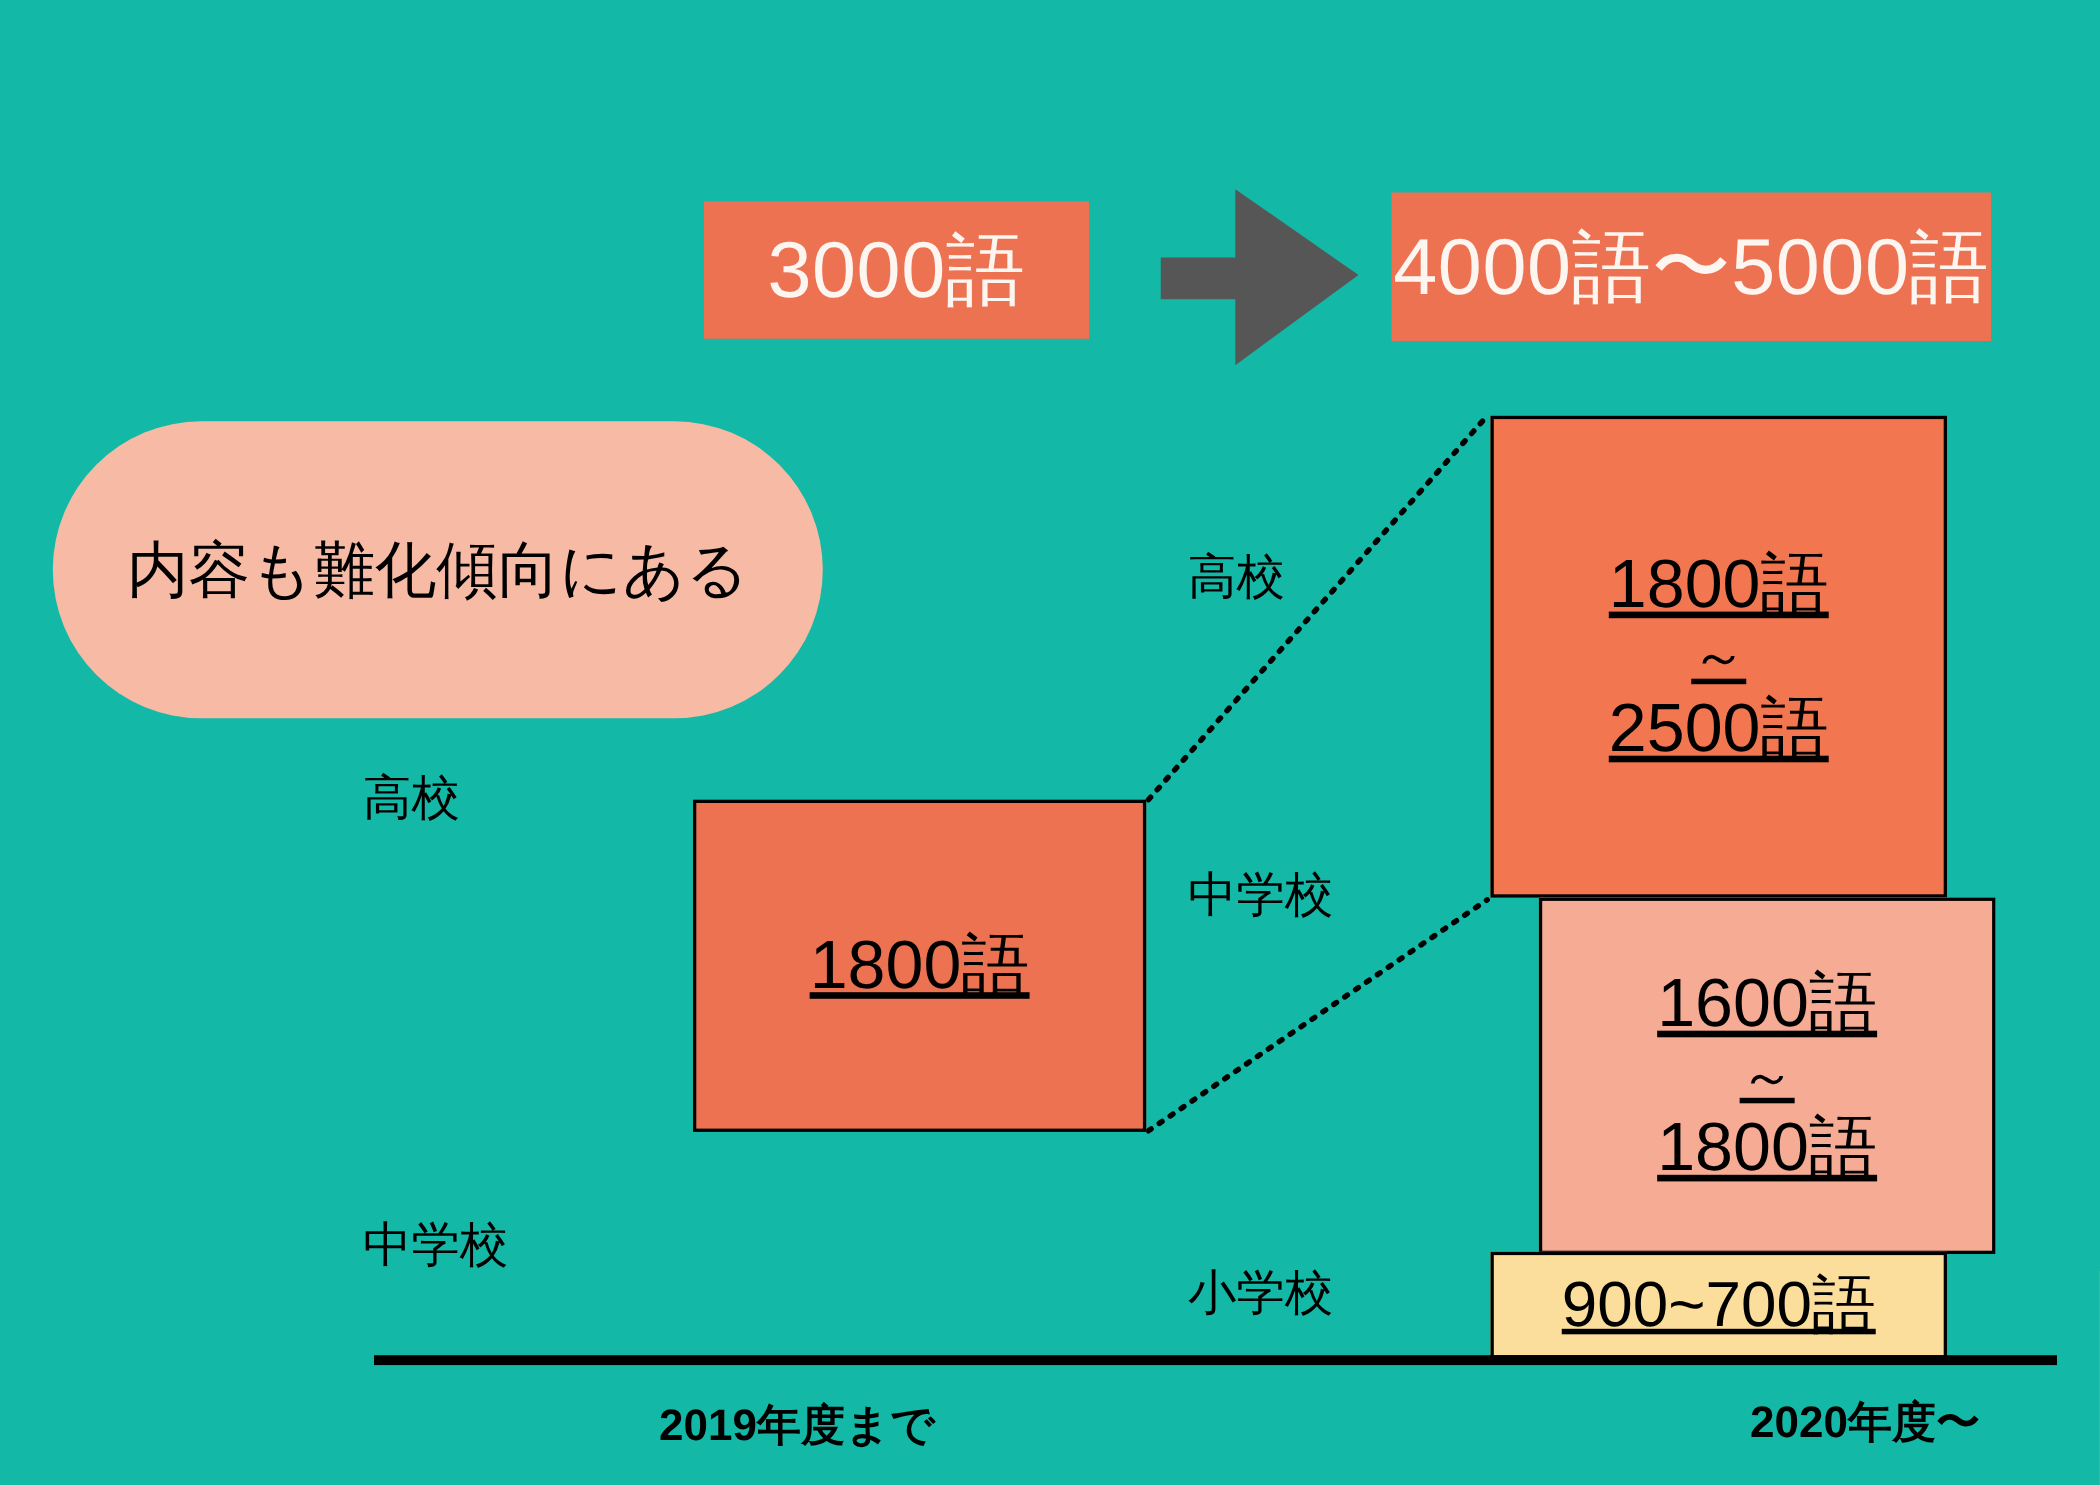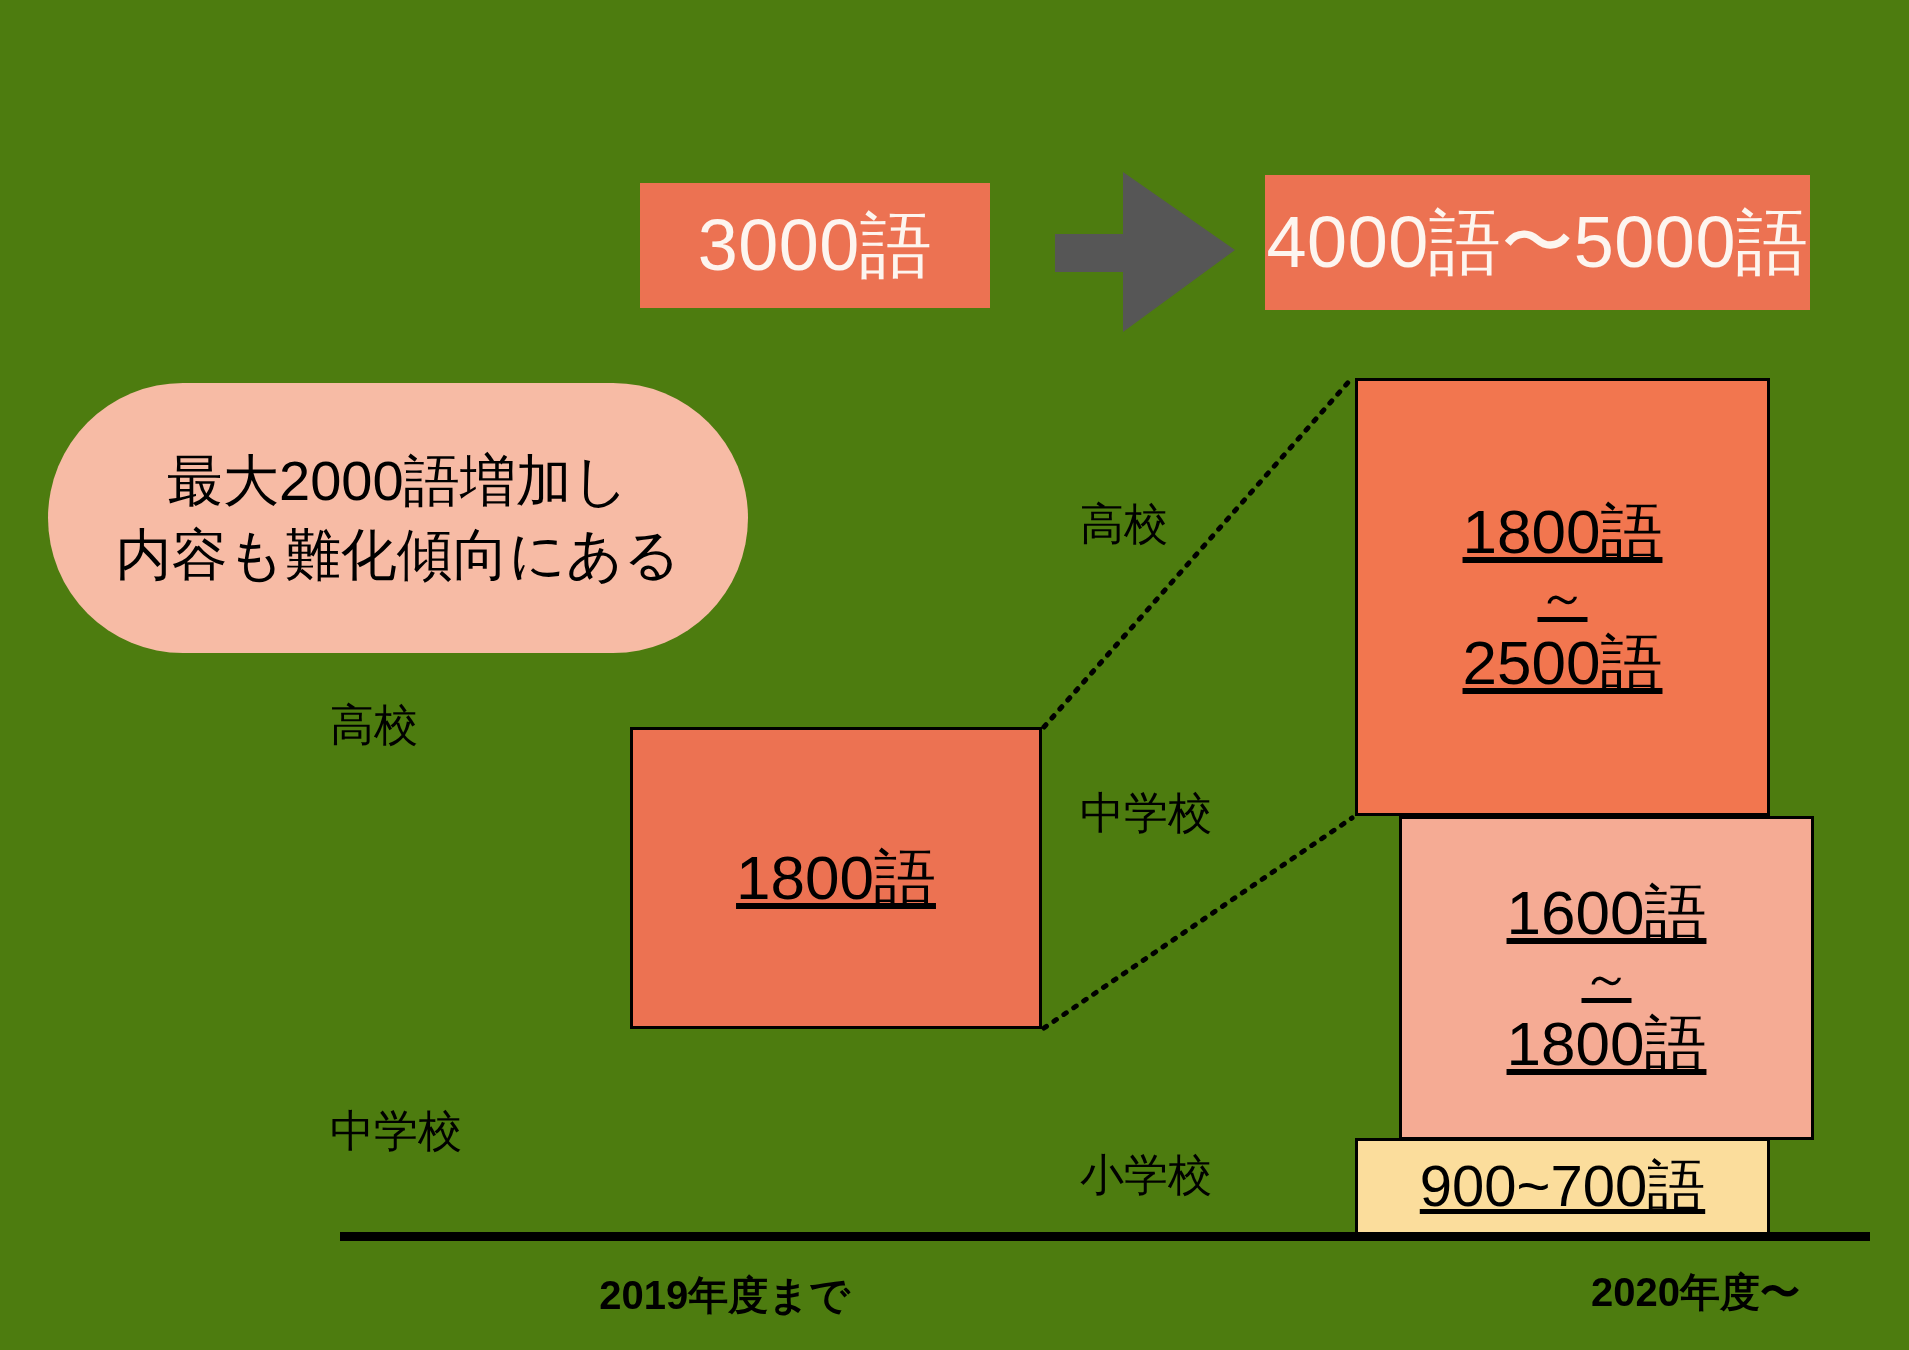--- a/index.html
+++ b/index.html
@@ -7,21 +7,21 @@
     padding: 0;
     background: #ffffff;
   }
   body {
     font-family: "Liberation Sans", "DejaVu Sans", sans-serif;
   }
   #stage {
     position: relative;
     width: 1909px;
     height: 1350px;
-    background: #4d7c0f;
+    background: #14b8a6;
     overflow: hidden;
   }
 
   
   .banner {
     position: absolute;
     background: #ec7252;
     color: #fdf5ef;
     display: flex;
     align-items: center;
@@ -197,21 +197,20 @@
     <svg width="180" height="160" viewBox="0 0 180 160" aria-hidden="true">
       <polygon points="0,62 68,62 68,0 180,78 68,160 68,100 0,100" fill="#565656"></polygon>
     </svg>
   </div>
 
   <div class="banner" id="banner-after">
     <span>4000語〜5000語</span>
   </div>
 
   <div id="callout">
-    <div class="line">最大2000語増加し</div>
     <div class="line">内容も難化傾向にある</div>
   </div>
 
   <svg id="connectors" aria-hidden="true">
     <line x1="1044" y1="727" x2="1352" y2="378" stroke="#000000" stroke-width="5" stroke-dasharray="3 9" stroke-linecap="round"></line>
     <line x1="1044" y1="1028" x2="1352" y2="818" stroke="#000000" stroke-width="5" stroke-dasharray="3 9" stroke-linecap="round"></line>
   </svg>
 
   <div class="cat-label" id="left-hs-label">高校</div>
   <div class="bar-segment" id="left-hs">

